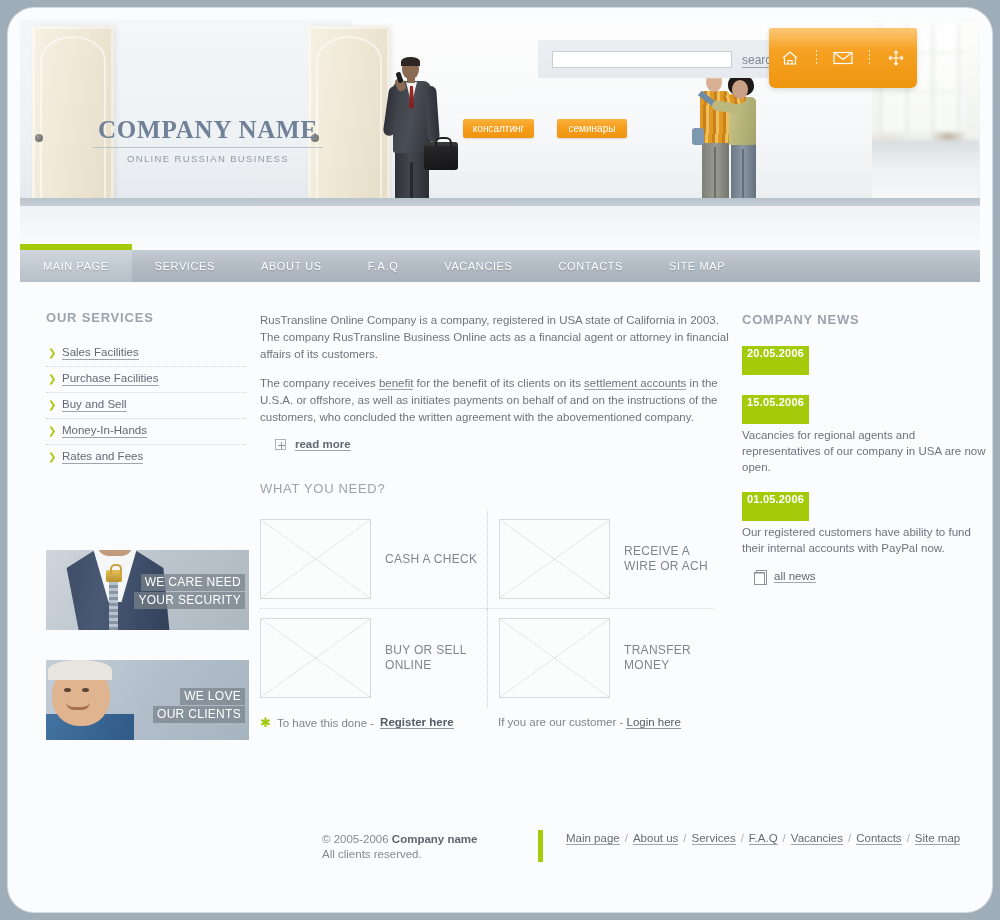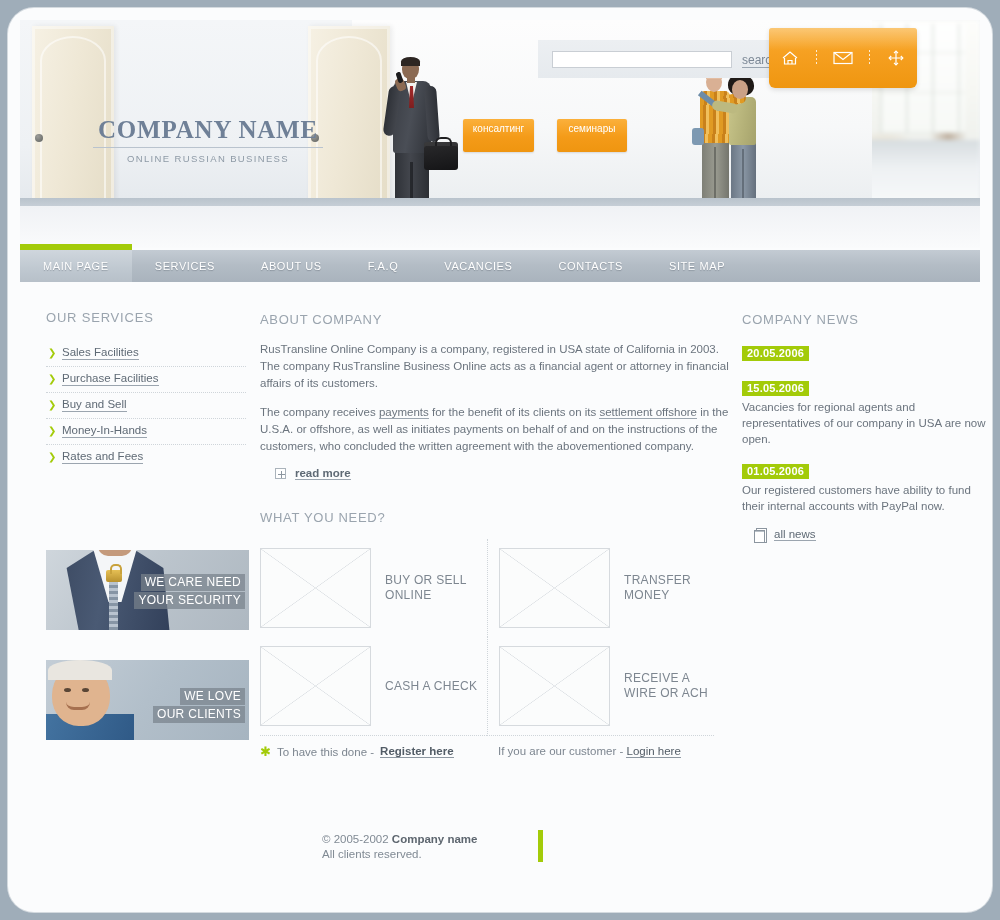--- a/index.html
+++ b/index.html
@@ -149,21 +149,21 @@
     padding-bottom: 3px;
     border-bottom: 1px solid #b9c3ce;
   }
   #logo .tag {
     margin-top: 5px;
     font-size: 9.5px; letter-spacing: 1.35px; color:#8e9aa6;
   }
 
   
   .pill {
-    position:absolute; height:33px; line-height:19px;
+    position:absolute; height:19px; line-height:19px;
     background: linear-gradient(180deg,#fbb03b 0%, #f49b18 55%, #ef9510 100%);
     color:#fff; font-size:10px; text-align:center;
     border-radius:2px; cursor:pointer;
     box-shadow: 0 1px 2px rgba(0,0,0,.12);
   }
   #pill1 { left:443px; top:99px; width:71px; }
   #pill2 { left:537px; top:99px; width:70px; }
 
   
   #searchbox {
@@ -217,21 +217,21 @@
   #nav .tab.active::before {
     content:""; position:absolute; left:0; right:0; top:-6px; height:6px; background:#a3cb09;
   }
 
   
   #content { position:absolute; left:12px; top:274px; width:960px; height:530px; }
 
   
   #leftcol { position:absolute; left:26px; top:28px; width:200px; }
   .col-title {
-    font-size:13px; letter-spacing:.8px; color:#9aa4ae; margin-bottom:16px;
+    font-size:13px; letter-spacing:.8px; color:#9aa4ae; margin-bottom:16px;font-weight:bold;
   }
   .svc-list { list-style:none; }
   .svc-item { display:flex; align-items:center; padding:5px 0 6px 16px; position:relative; }
   .svc-item + .svc-item { border-top:1px dotted #cfd5da; }
   .svc-item .chev {
     position:absolute; left:2px; top:7px;
     font-size:10px; color:#a3cb09; line-height:1;
   }
   .svc-item a {
     font-size:11.5px; color:#5f6a75; text-decoration:none;
@@ -304,21 +304,21 @@
   .need-foot .nf2 { width:227px; padding-left:11px; }
   .star { color:#a3cb09; font-size:13px; line-height:1; }
   .need-foot a { color:#525c66; text-decoration:none; border-bottom:1px solid #8d97a1; }
   .need-foot a.bold { font-weight:700; }
 
   
   #rightcol { position:absolute; left:722px; top:30px; width:250px; }
   .news-item { margin-bottom:14px; }
   .news-date {
     display:inline-block; background:#a3cb09; color:#fff;
-    font-size:11px; font-weight:700; padding:1px 5px 2px; letter-spacing:.2px;
+    font-size:11px; font-weight:700; padding:1px 5px 16px; letter-spacing:.2px;
     margin-bottom:3px;
   }
   .news-text { font-size:11.5px; line-height:16px; color:#6b747e; }
   .allnews { display:flex; align-items:center; gap:9px; margin:4px 0 0 12px; }
   .allnews a { font-size:11.5px; color:#5f6a75; text-decoration:none; border-bottom:1px solid #9ba5af; }
   .docicon { width:11px; height:13px; position:relative; }
   .docicon::before {
     content:""; position:absolute; left:2px; top:0; width:9px; height:13px;
     border:1px solid #8b959f; background:#fff;
   }
@@ -495,53 +495,52 @@
           <div class="eye-r"></div>
           <div class="smile"></div>
         <div class="cap">
           <span>WE LOVE</span><br>
           <span>OUR CLIENTS</span>
         </div>
       </div>
     </div>
 
     <div id="centercol">
-      <div class="sec-title">ABOUT COMPANY</div>
 
       <p class="para">RusTransline Online Company  is a company, registered in USA state of California in 2003. The company RusTransline Business Online acts as a financial agent or attorney in financial affairs of its customers.</p>
 
-      <p class="para"><span>The company receives </span><a href="#">payments</a><span> for the benefit of its clients on its </span><a href="#">settlement offshore</a><span> in the U.S.A. or offshore, as well as initiates payments on behalf of and on the instructions of the customers, who concluded the written agreement with the abovementioned company.</span></p>
+      <p class="para"><span>The company receives </span><a href="#">benefit</a><span> for the benefit of its clients on its </span><a href="#">settlement accounts</a><span> in the U.S.A. or offshore, as well as initiates payments on behalf of and on the instructions of the customers, who concluded the written agreement with the abovementioned company.</span></p>
 
       <div class="readmore">
         <span class="plusicon"></span>
         <a href="#">read more</a>
       </div>
 
       <div id="needgrid">
         <div class="sec-title">WHAT YOU NEED?</div>
+
+        <div class="need-row top">
+          <div class="need-cell">
+            <div class="ph"></div>
+            <div class="need-label">CASH A CHECK</div>
+          </div>
+          <div class="need-cell second">
+            <div class="ph"></div>
+            <div class="need-label">RECEIVE A WIRE OR ACH</div>
+          </div>
+        </div>
 
         <div class="need-row">
           <div class="need-cell">
             <div class="ph"></div>
             <div class="need-label">BUY OR SELL ONLINE</div>
           </div>
           <div class="need-cell second">
             <div class="ph"></div>
             <div class="need-label">TRANSFER MONEY</div>
-          </div>
-        </div>
-
-        <div class="need-row top">
-          <div class="need-cell">
-            <div class="ph"></div>
-            <div class="need-label">CASH A CHECK</div>
-          </div>
-          <div class="need-cell second">
-            <div class="ph"></div>
-            <div class="need-label">RECEIVE A WIRE OR ACH</div>
           </div>
         </div>
 
         <div class="need-foot">
           <div class="nf1">
             <span class="star">✱</span>
             <span>To have this done -</span>
             <a href="#" class="bold">Register here</a>
           </div>
           <div class="nf2">
@@ -569,19 +568,22 @@
 
       <div class="allnews">
         <span class="docicon"></span>
         <a href="#">all news</a>
       </div>
     </div>
   </div>
 
   <div id="footer">
     <div id="copy">
-      <span>© 2005-2002 </span><b>Company name</b><br>
+      <span>© 2005-2006 </span><b>Company name</b><br>
       <span>All clients reserved.</span>
     </div>
     <div id="fdiv"></div>
+    <div id="flinks">
+      <a href="#">Main page</a><span class="sl">/</span><a href="#">About us</a><span class="sl">/</span><a href="#">Services</a><span class="sl">/</span><a href="#">F.A.Q</a><span class="sl">/</span><a href="#">Vacancies</a><span class="sl">/</span><a href="#">Contacts</a><span class="sl">/</span><a href="#">Site map</a>
+    </div>
   </div>
 
 </div>
 
 </body></html>

